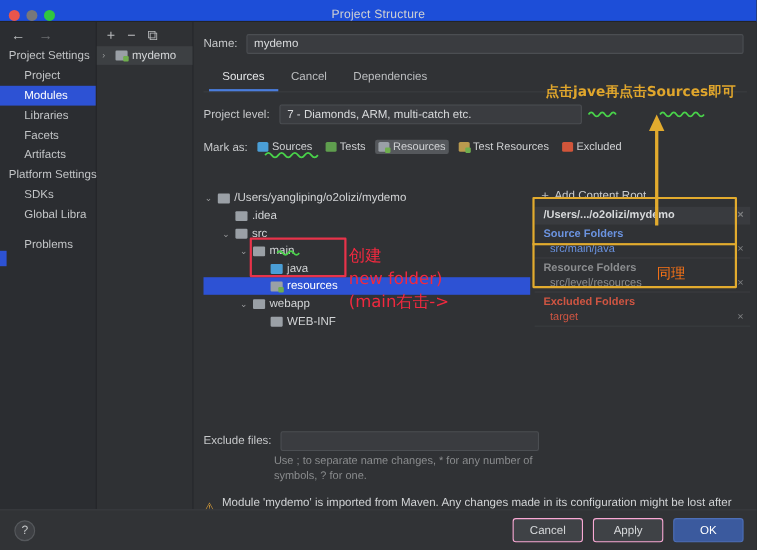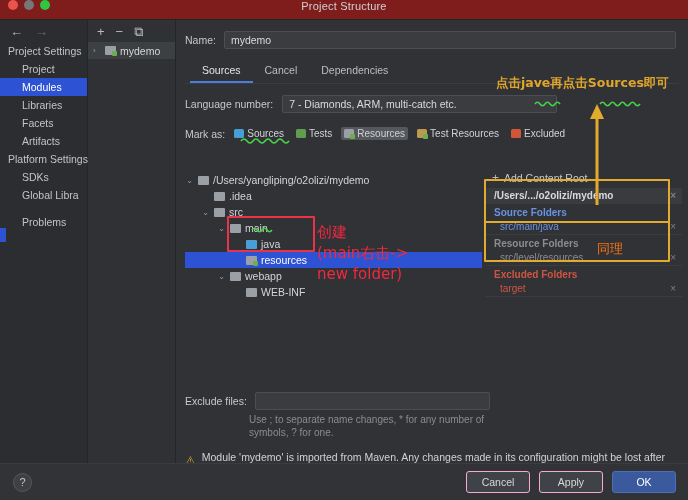--- a/index.html
+++ b/index.html
@@ -12,23 +12,23 @@
   #app {
     position: relative;
     width: 688px; height: 500px;
     background: #303235;
     overflow: hidden;
   }
 
   
   .titlebar {
     position: absolute; left: 0; top: 0; width: 688px; height: 20px;
-    background: #7f1d1d;
+    background: #1d4ed8;
     border-bottom: 1px solid #222426;
-    display: flex; align-items: flex-start;
+    display: flex; align-items: flex-end;
   }
   .lights { display: flex; gap: 6px; margin-left: 8px; }
   .light { width: 10px; height: 10px; border-radius: 50%; }
   .l-close { background: #e9554c; }
   .l-min   { background: #77777a; }
   .l-max   { background: #30c63f; }
   .title-text {
     position: absolute; left: 0; right: 0; text-align: center;
     font-size: 11px; color: #cfd1d3; letter-spacing: .2px;
   }
@@ -283,21 +283,21 @@
       <span class="txtfield">mydemo</span>
     </div>
 
     <div class="tabs">
       <div class="tab active">Sources</div>
       <div class="tab">Cancel</div>
       <div class="tab">Dependencies</div>
     </div>
 
     <div class="row-lang">
-      <span class="lbl">Language number:</span>
+      <span class="lbl">Project level:</span>
       <span class="combo">7 - Diamonds, ARM, multi-catch etc.</span>
     </div>
 
     <div class="markas">
       <span class="lbl">Mark as:</span>
       <span class="markbtn">
         <span class="sq blue"></span>
         <span>Sources</span>
       </span>
       <span class="markbtn">
@@ -421,22 +421,22 @@
       <polygon points="597,104 590,119 604,119" fill="#e2ab2e"></polygon>
     </g>
   </svg>
 
   <div class="anno red-rect"></div>
   <div class="anno gold-rect"></div>
   <div class="anno gold-rect2"></div>
 
   <div class="anno anno-red-text">
     <div>创建</div>
+    <div>new folder)</div>
     <div>(main右击-&gt;</div>
-    <div>new folder)</div>
   </div>
 
   <div class="anno anno-tongli">同理</div>
 
   <div class="bottombar">
     <div class="helpbtn">?</div>
     <div class="btns">
       <div class="btn">Cancel</div>
       <div class="btn">Apply</div>
       <div class="btn primary">OK</div>

